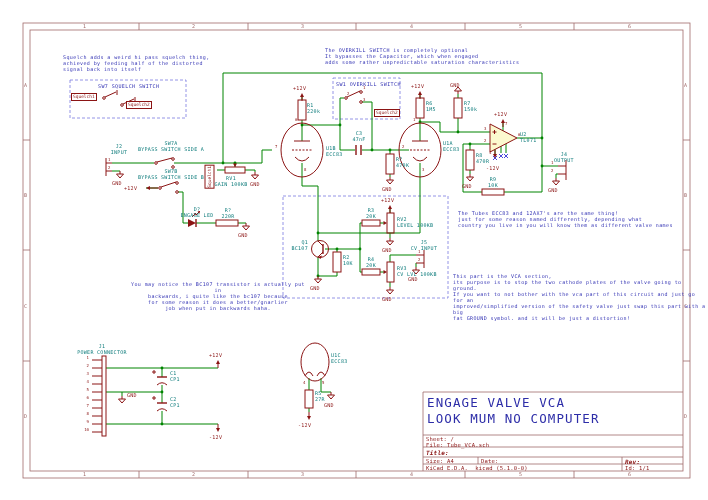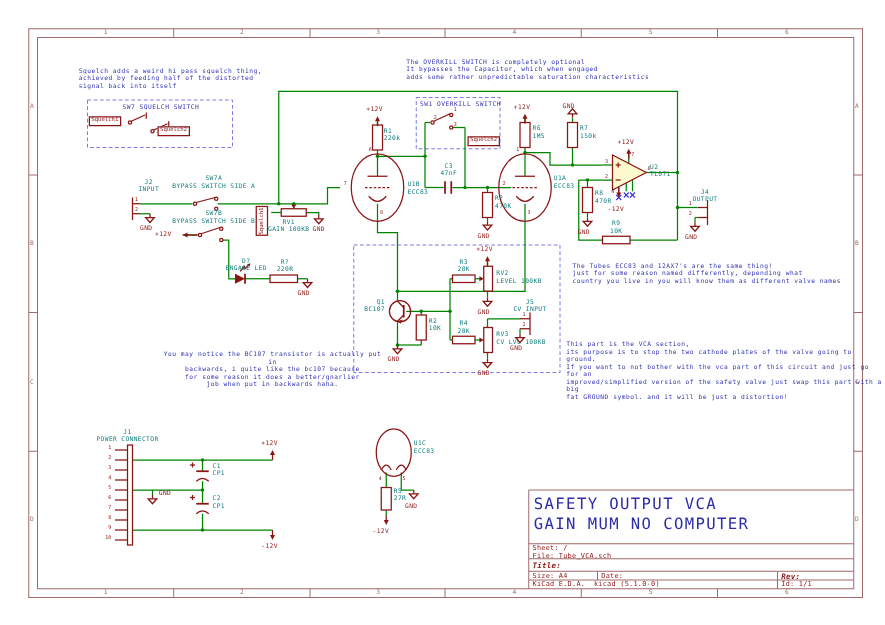--- a/index.html
+++ b/index.html
@@ -576,22 +576,22 @@
 <span class="fr" style="left:628px;top:471px;">6</span>
 <span class="fr" style="left:24px;top:82px;">A</span>
 <span class="fr" style="left:24px;top:192px;">B</span>
 <span class="fr" style="left:24px;top:303px;">C</span>
 <span class="fr" style="left:24px;top:413px;">D</span>
 <span class="fr" style="left:684px;top:82px;">A</span>
 <span class="fr" style="left:684px;top:192px;">B</span>
 <span class="fr" style="left:684px;top:303px;">C</span>
 <span class="fr" style="left:684px;top:413px;">D</span>
 
-<span class="big" style="left:427px;top:395px;">SAFETY OUTPUT VCA</span>
-<span class="big" style="left:427px;top:411px;">GAIN MUM NO COMPUTER</span>
+<span class="big" style="left:427px;top:395px;">ENGAGE VALVE VCA</span>
+<span class="big" style="left:427px;top:411px;">LOOK MUM NO COMPUTER</span>
 <span class="tb" style="left:426px;top:436px;">Sheet: /</span>
 <span class="tb" style="left:426px;top:441.5px;">File: Tube_VCA.sch</span>
 <span class="tb tbb" style="left:426px;top:448.5px;">Title:</span>
 <span class="tb" style="left:426px;top:458px;">Size: A4</span>
 <span class="tb" style="left:481px;top:458px;">Date:</span>
 <span class="tb tbb" style="left:625px;top:457.5px;">Rev:</span>
 <span class="tb" style="left:426px;top:465px;">KiCad E.D.A.  kicad (5.1.0-0)</span>
 <span class="tb" style="left:625px;top:465px;">Id: 1/1</span>
 
 </div>

